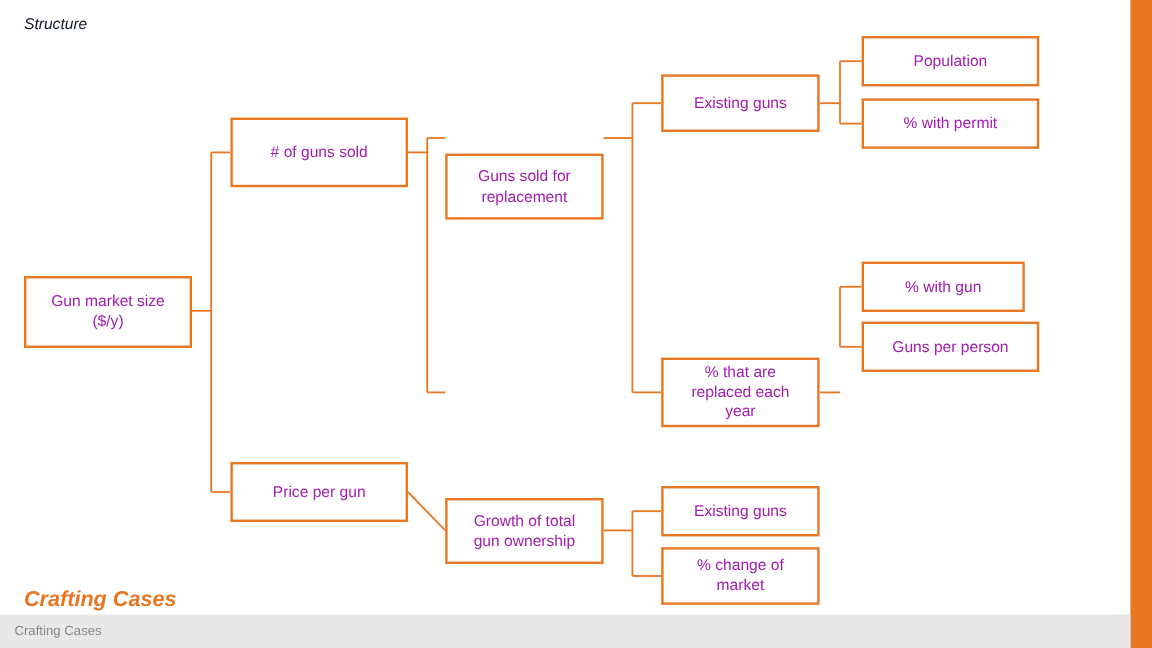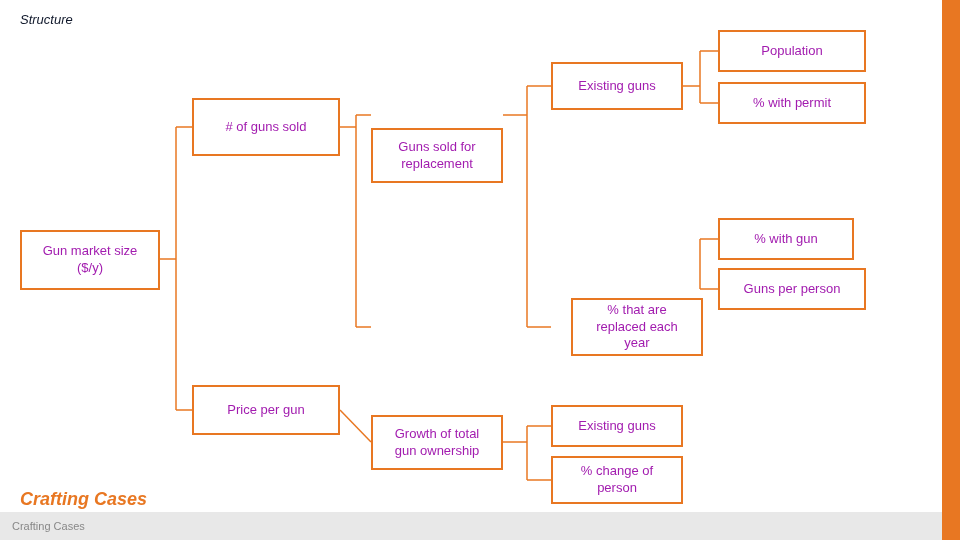--- a/index.html
+++ b/index.html
@@ -154,33 +154,33 @@
 
 <div class="box" style="left:371px; top:415px; width:132px; height:55px;">
   <span style="white-space:pre-line;text-align:center;">Growth of total
 gun ownership</span>
 </div>
 
 <div class="box" style="left:551px; top:62px; width:132px; height:48px;">
   <span>Existing guns</span>
 </div>
 
-<div class="box" style="left:551px; top:298px; width:132px; height:58px;margin-left:20px;">
+<div class="box" style="left:551px; top:298px; width:132px; height:58px;">
   <span style="white-space:pre-line;">% that are
 replaced each
 year</span>
 </div>
 
 <div class="box" style="left:551px; top:405px; width:132px; height:42px;">
   <span>Existing guns</span>
 </div>
 
 <div class="box" style="left:551px; top:456px; width:132px; height:48px;">
   <span style="white-space:pre-line;">% change of
-person</span>
+market</span>
 </div>
 
 <div class="box" style="left:718px; top:30px; width:148px; height:42px;">
   <span>Population</span>
 </div>
 
 <div class="box" style="left:718px; top:82px; width:148px; height:42px;">
   <span>% with permit</span>
 </div>
 

